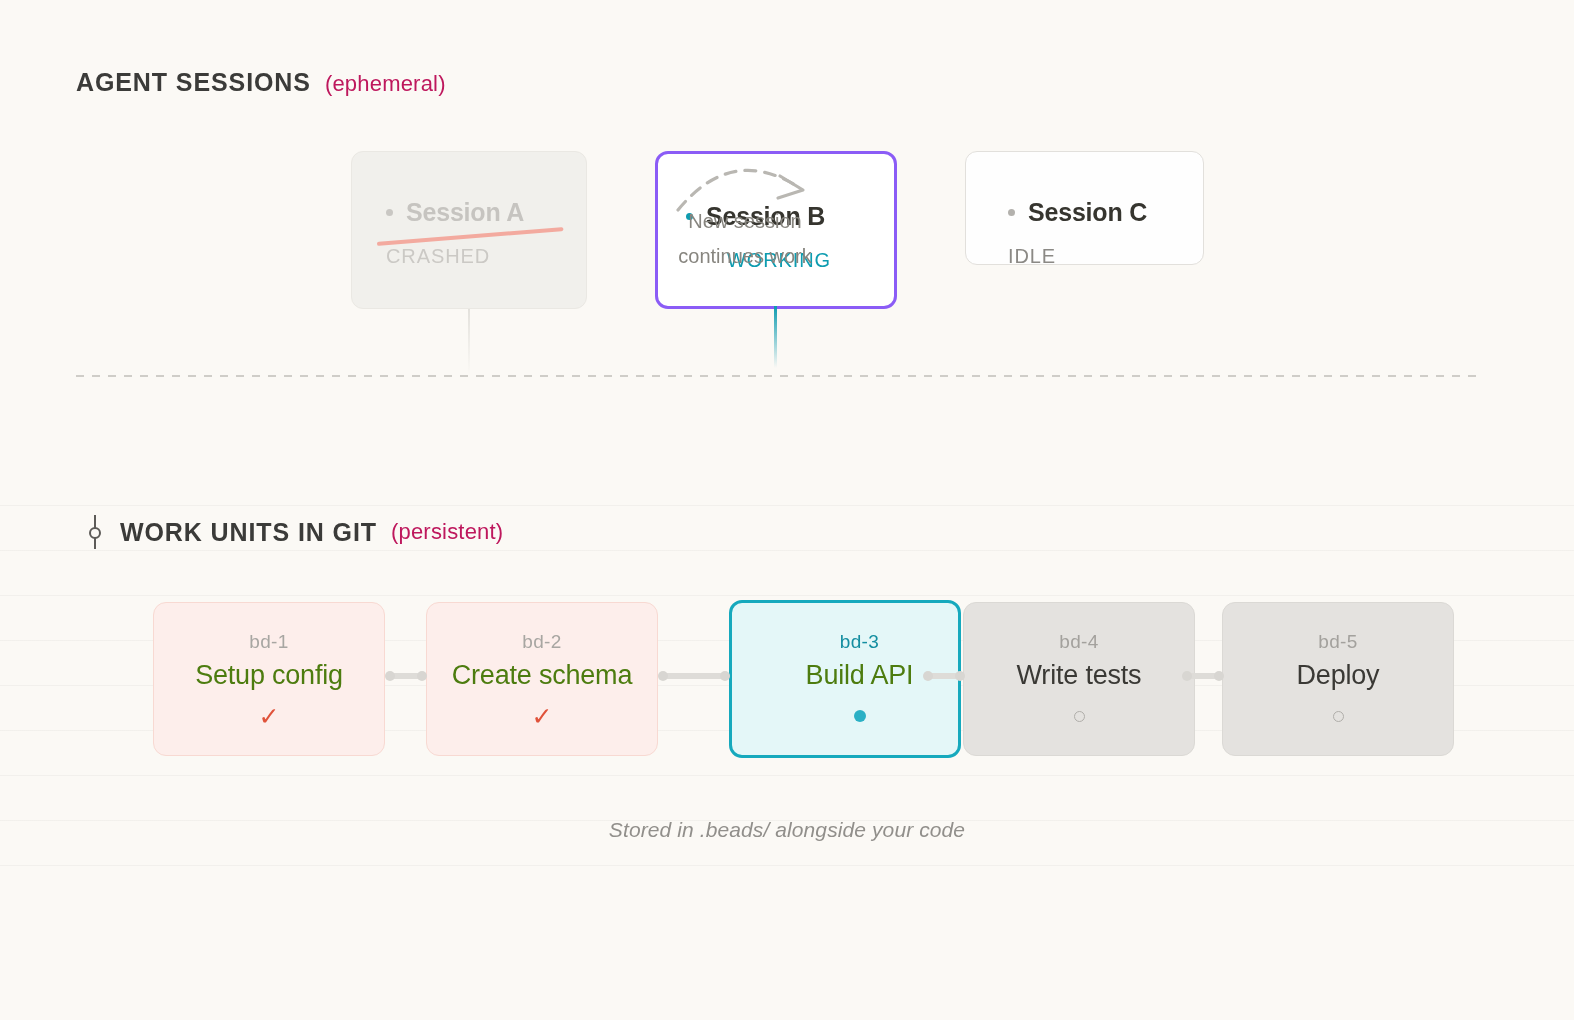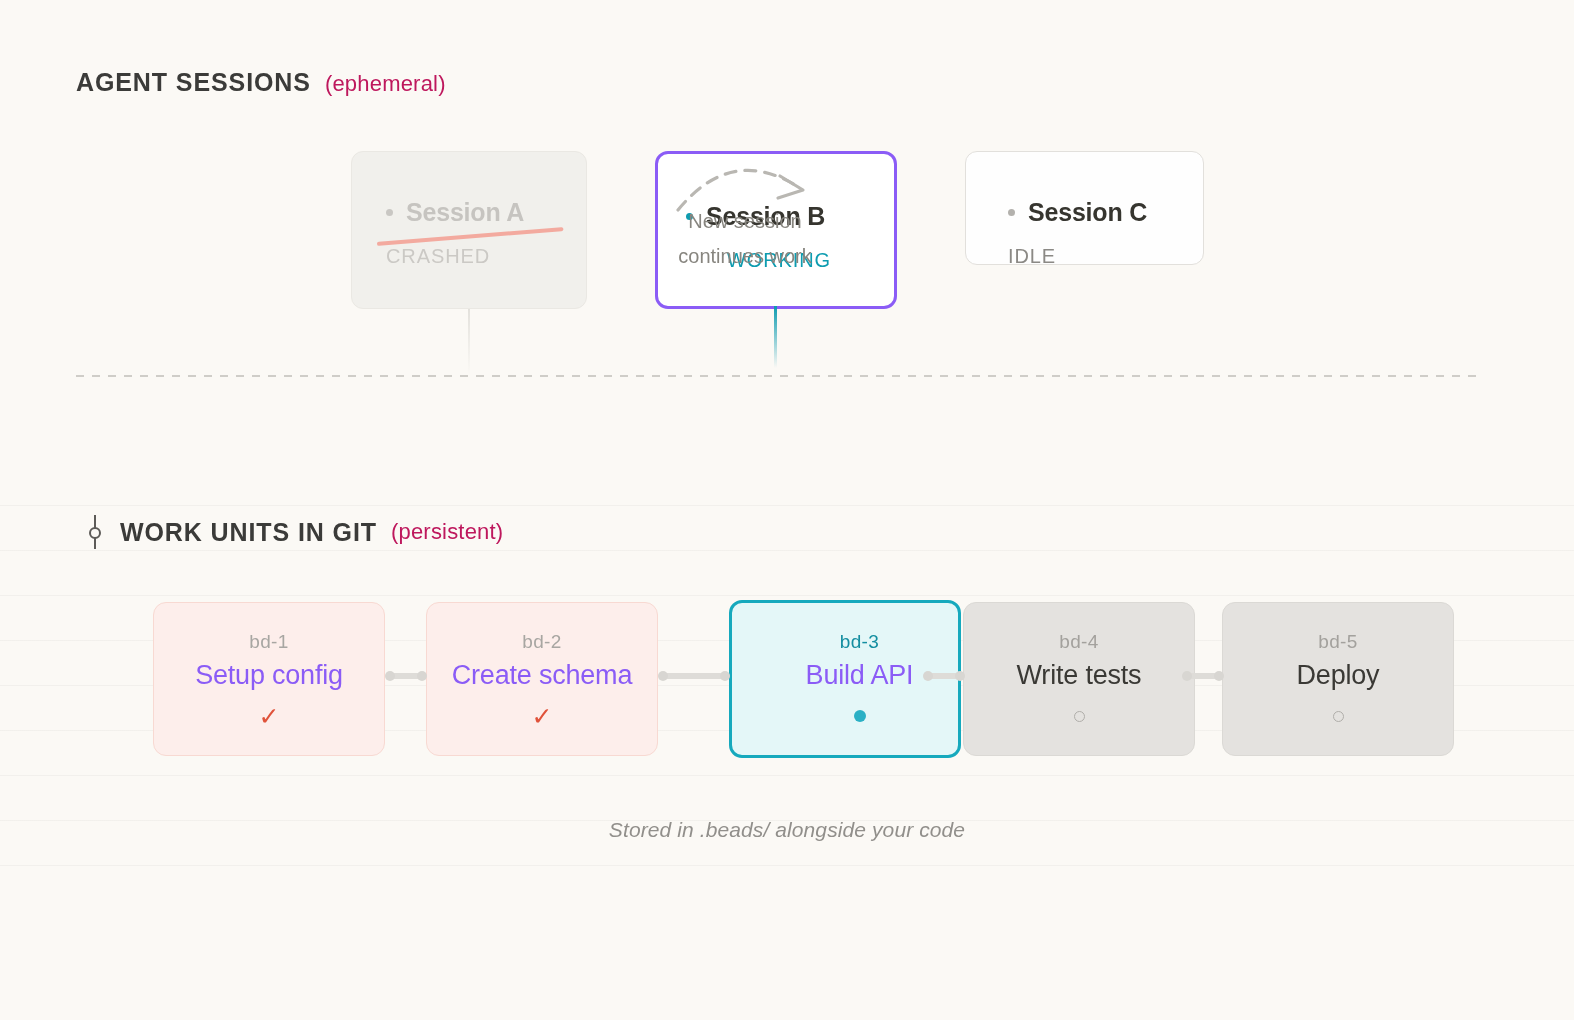--- a/index.html
+++ b/index.html
@@ -213,21 +213,21 @@
     align-items: center;
     justify-content: center;
   }
   .work-id {
     font-size: 19px;
     letter-spacing: 0.4px;
     margin-bottom: 7px;
   }
   .work-title {
     font-size: 27px;
-    color: #8b5cf6;
+    color: #4d7c0f;
     letter-spacing: -0.2px;
     white-space: nowrap;
   }
   .work-state {
     margin-top: 14px;
     height: 22px;
     display: flex;
     align-items: center;
     justify-content: center;
   }

